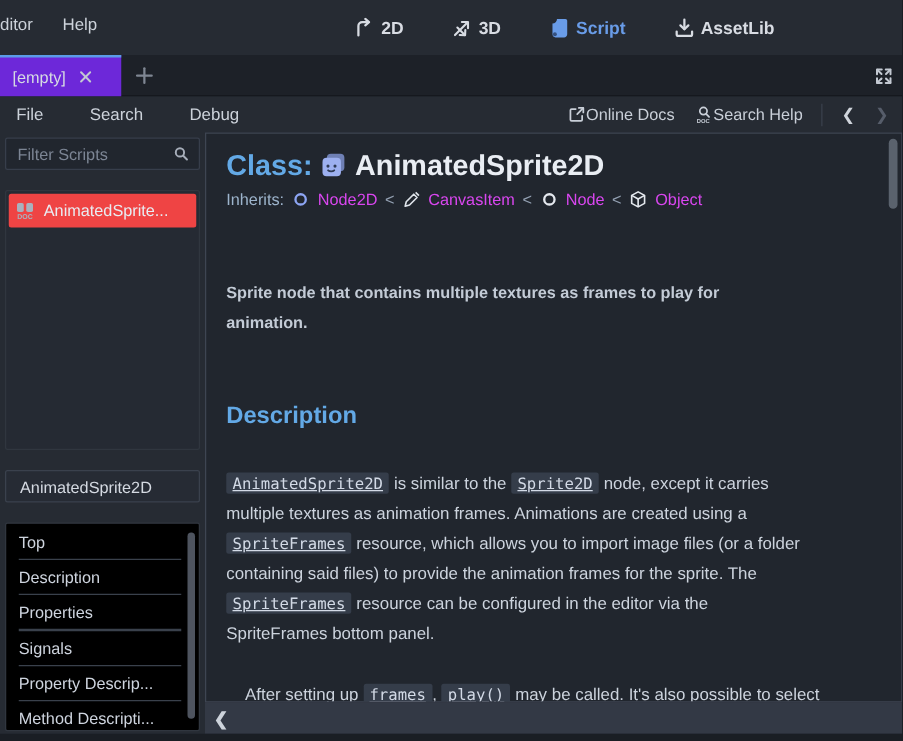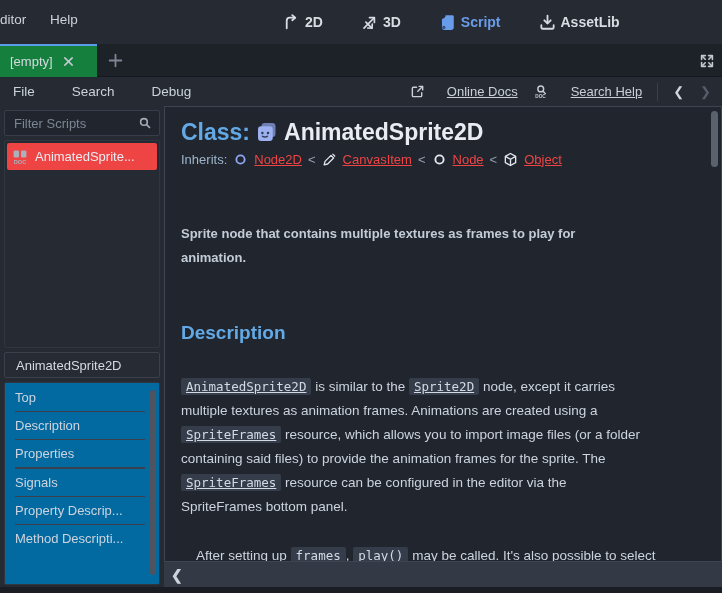--- a/index.html
+++ b/index.html
@@ -18,42 +18,42 @@
   .menu-help { left:50px; }
   .workspaces { position:absolute; left:283px; top:0; height:44px; display:flex; gap:38px; }
   .ws-btn { display:flex; align-items:center; gap:5px; font-size:14px; font-weight:700; color:#d8dce3; }
   .ws-btn.active { color:#699ce8; }
   .ws-icon { width:17px; height:17px; }
 
   
   .tabstrip { position:relative; height:33px; background:#1d2128; border-bottom:1px solid #15181e; }
   .tab {
     position:absolute; left:0; top:0; width:97px; height:33px;
-    background:#15803d; border-top:2px solid #5b9ce8;
+    background:#6d28d9; border-top:2px solid #5b9ce8;
     display:flex; align-items:center; gap:9px; padding:0 10px;
   }
   .tab-label { font-size:13px; color:#d5dae2; }
   .tab-add { position:absolute; left:107px; top:8px; width:17px; height:17px; color:#7f8692; }
   .fullscreen-btn { position:absolute; right:7px; top:9px; width:16px; height:16px; color:#c3c9d2; }
 
   
   .menurow { position:relative; height:29px; display:flex; align-items:center; }
   .menurow-left { display:flex; gap:37px; padding-left:13px; font-size:13.5px; color:#ccd2da; }
   .menurow-right { margin-left:auto; display:flex; align-items:center; font-size:13px; color:#c9cfd8; padding-right:3px; }
-  .mr-btn { display:flex; align-items:flex-start; gap:22px; padding:0 8px;text-decoration:underline; }
+  .mr-btn { display:flex; align-items:flex-start; gap:0; padding:0 8px; }
   .mr-sep { width:1px; height:18px; background:#3a414d; margin:0 7px; }
   .nav-arrow { font-size:13px; padding:0 8px; color:#d0d5dc; }
   .nav-arrow.disabled { color:#565d6a; }
 
   
   .main { position:absolute; top:106px; left:0; right:0; bottom:6px; display:flex; }
   .bottomstrip { position:absolute; left:0; right:0; bottom:0; height:6px; background:#1a1e24; }
 
   
-  .sidebar { width:164px; padding:4px 4px 2px 4px; display:flex; flex-direction:column; gap:4px; }
+  .sidebar { width:164px; padding:4px 4px 2px 4px; display:flex; flex-direction:column; gap:16px; }
   .filter-input {
     height:26px; background:#21262e; border:1px solid #373e4b; border-radius:2px;
     display:flex; align-items:center; padding:0 7px;
   }
   .filter-input input {
     flex:1; min-width:0; background:transparent; border:none; outline:none;
     font-family:"Liberation Sans", sans-serif; font-size:13px; color:#d5dae2;
   }
   .filter-input input::placeholder { color:#7c8594; }
   .filter-search-icon { width:14px; height:14px; color:#a6adb9; flex:none; }
@@ -65,40 +65,40 @@
   }
   .member-filter {
     height:26px; background:#262b34; border:1px solid #3a414d; border-radius:2px;
     display:flex; align-items:center; padding:0 9px;
   }
   .member-filter input {
     width:100%; background:transparent; border:none; outline:none;
     font-family:"Liberation Sans", sans-serif; font-size:13px; color:#d5dae2;
   }
   .member-list {
-    flex:1; background:#0369a1; border:1px solid #30363f; border-radius:2px;
+    flex:1; background:#000000; border:1px solid #30363f; border-radius:2px;
     position:relative; padding:1px 0; overflow:hidden;
   }
   .member-row { height:27px; line-height:27px; padding:0 10px; font-size:13px; color:#ced4de; white-space:nowrap; overflow:hidden; }
   .member-sep { height:1px; background:#3a414c; margin-left:10px; margin-right:14px; }
   .member-scroll-thumb {
     position:absolute; right:3px; top:7px; bottom:9px; width:6px;
     background:#4e545f; border-radius:3px;
   }
 
   
   .doccol { flex:1; display:flex; flex-direction:column; padding-right:5px; }
   .docpanel { flex:1; background:#21262e; border:1px solid #3e4552; position:relative; overflow:hidden; }
   .doc-content { padding:10px 16px 0 16px; width:556px; }
   .class-heading { margin:0; height:30px; display:flex; align-items:center; gap:7px; font-size:23px; font-weight:700; color:#e9edf3; }
   .class-label { color:#63a9e6; }
   .class-icon { width:20px; height:20px; }
   .inherits-row { margin-top:3px; height:18px; display:flex; align-items:center; gap:6px; font-size:13px; color:#9db4cc; }
   .inh-icon { width:15px; height:15px; }
-  .inh-link { color:#ef4444; text-decoration:underline; cursor:pointer; }
+  .inh-link { color:#d946ef; cursor:pointer; }
   .inh-sep { color:#93a0b2; }
   .brief { margin-top:54px; font-size:13px; font-weight:700; color:#c3cbd6; line-height:24px; }
   .desc-heading { margin:52px 0 0 0; height:26px; font-size:19px; font-weight:700; color:#63a9e6; }
   .para { margin-top:27px; font-size:13.5px; color:#ccd3dd; line-height:24px; }
   .para2 { margin-top:25px; padding-left:15px; }
   .code-ref {
     font-family:"DejaVu Sans Mono", monospace; font-size:12.5px;
     background:#353d4a; color:#d3dae6; padding:1px 5px; border-radius:2px;
     text-decoration:underline; cursor:pointer; white-space:nowrap;
   }

